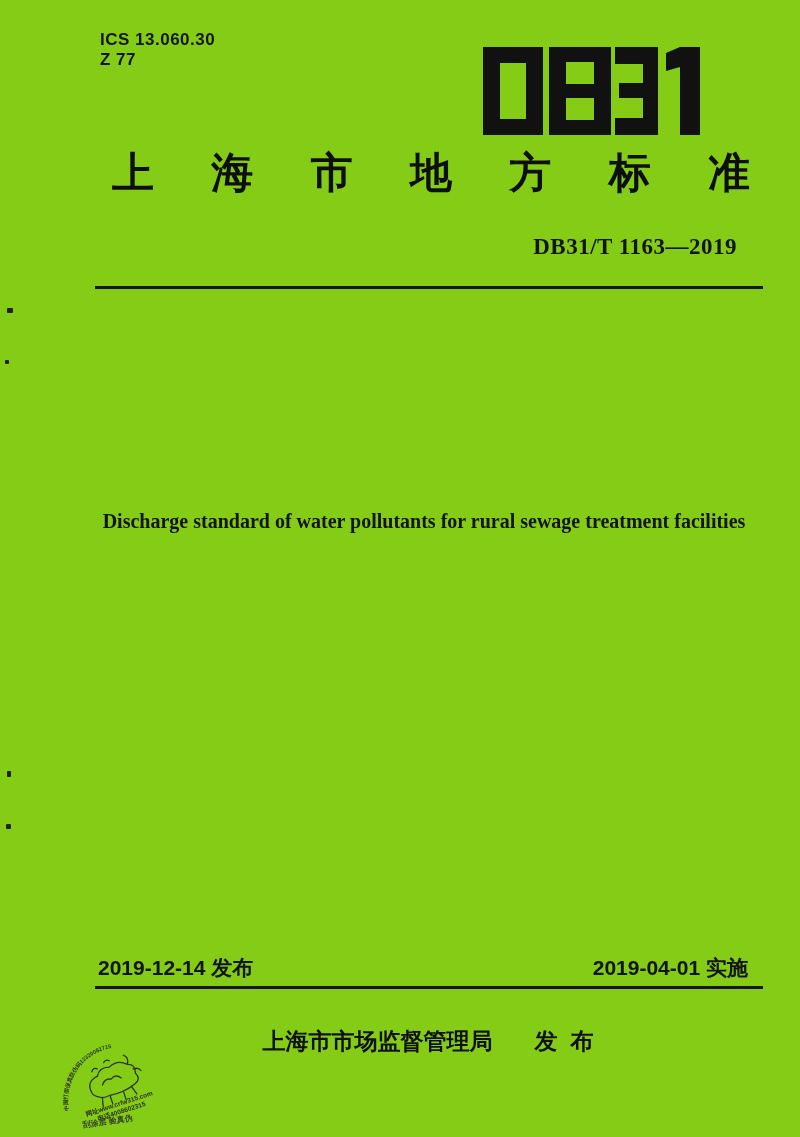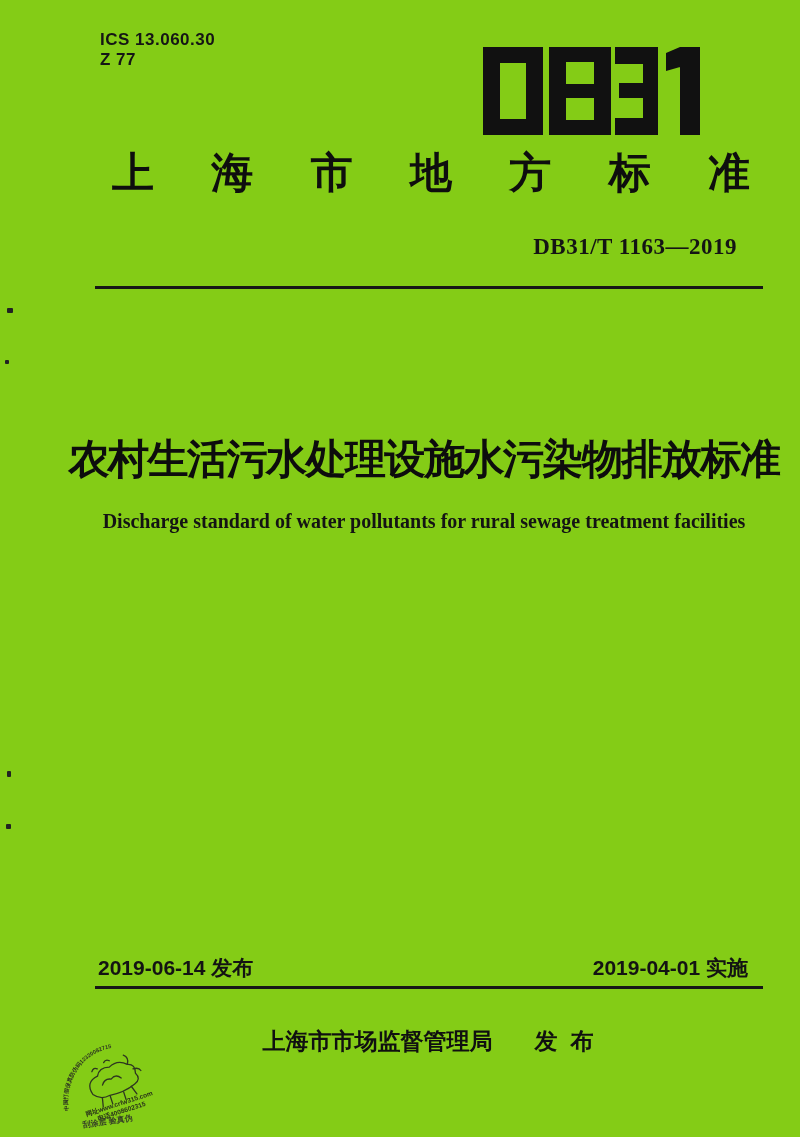--- a/index.html
+++ b/index.html
@@ -91,24 +91,23 @@
     <span>地</span>
     <span>方</span>
     <span>标</span>
     <span>准</span>
   </div>
 
   <div class="doc-number">DB31/T 1163—2019</div>
 
   <div class="rule rule-top"></div>
 
-  <div class="title-cn">农村生活污水处理设施水污染物排放标准</div>
   <div class="title-en">Discharge standard of water pollutants for rural sewage treatment facilities</div>
 
-  <div class="date-issue">2019-06-14 发布</div>
+  <div class="date-issue">2019-12-14 发布</div>
   <div class="date-impl">2019-04-01 实施</div>
 
   <div class="rule rule-bottom"></div>
 
   <div class="publisher-line">
     <span>上海市市场监督管理局</span>
     <span>发  布</span>
   </div>
 
   <div class="mark" style="left:7px;top:308px;width:6px;height:5px;"></div>

